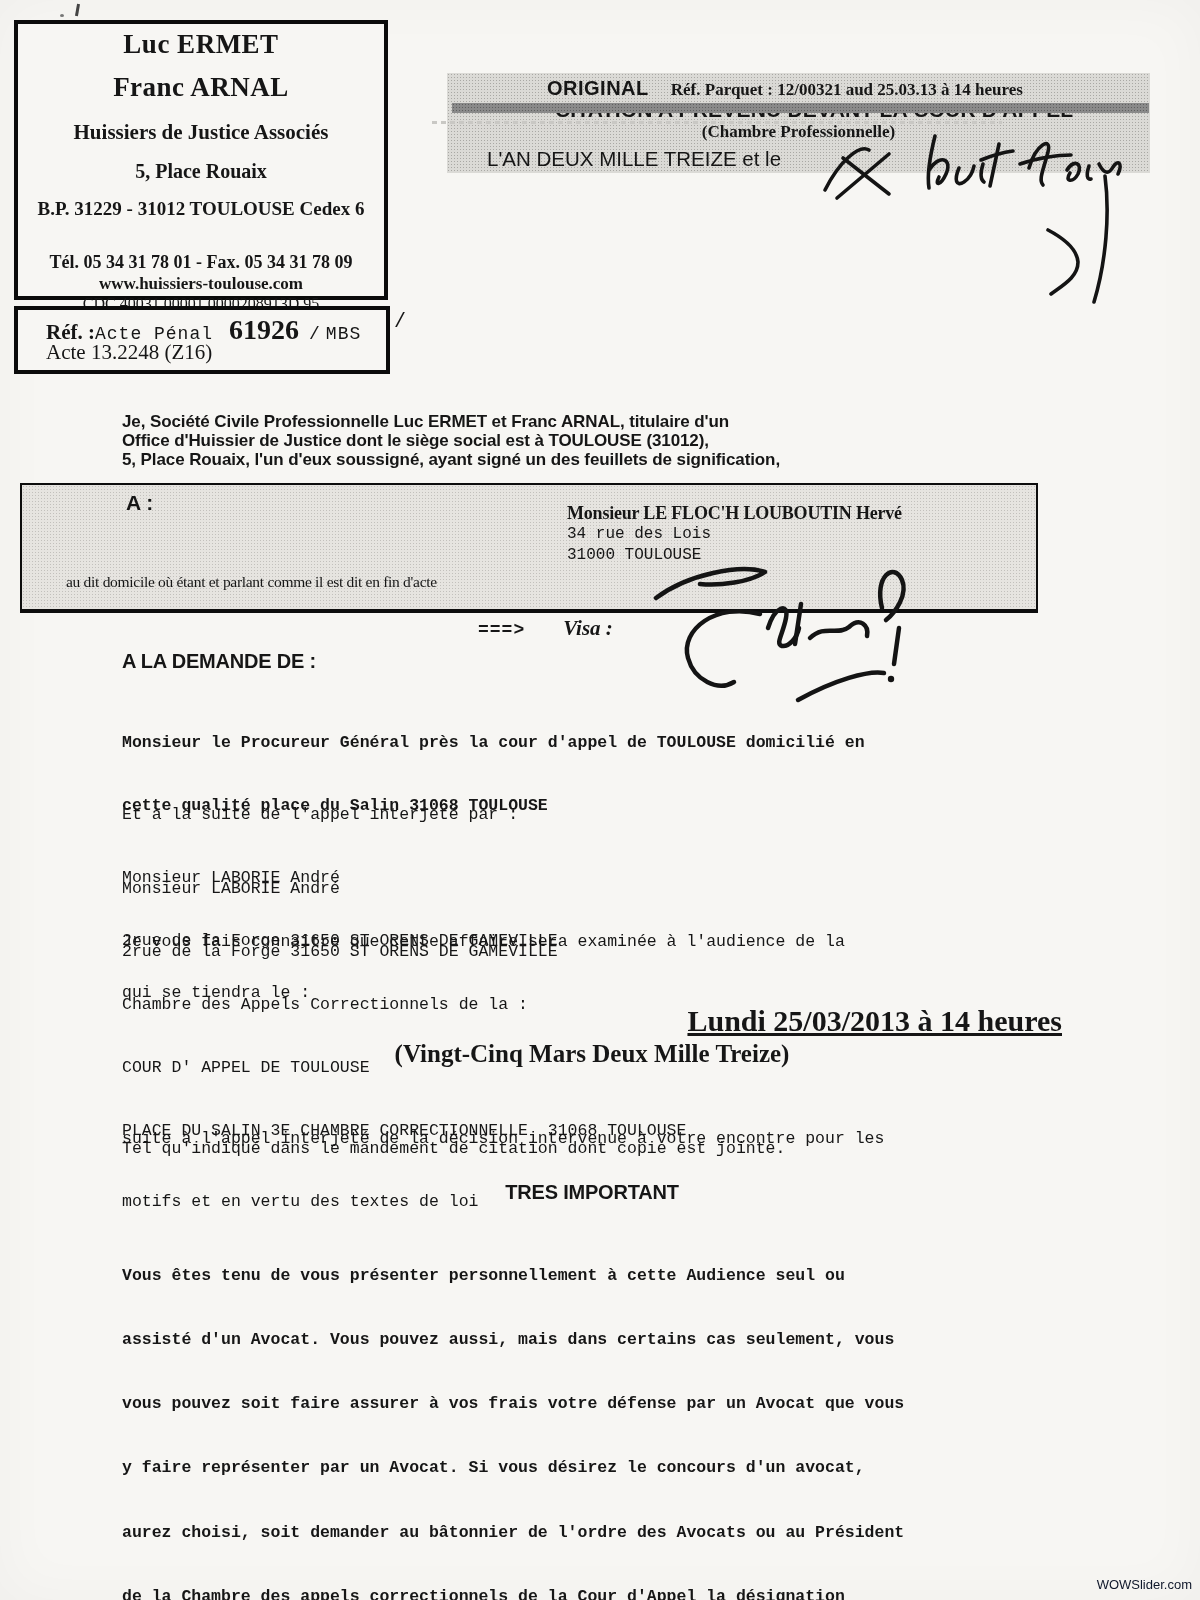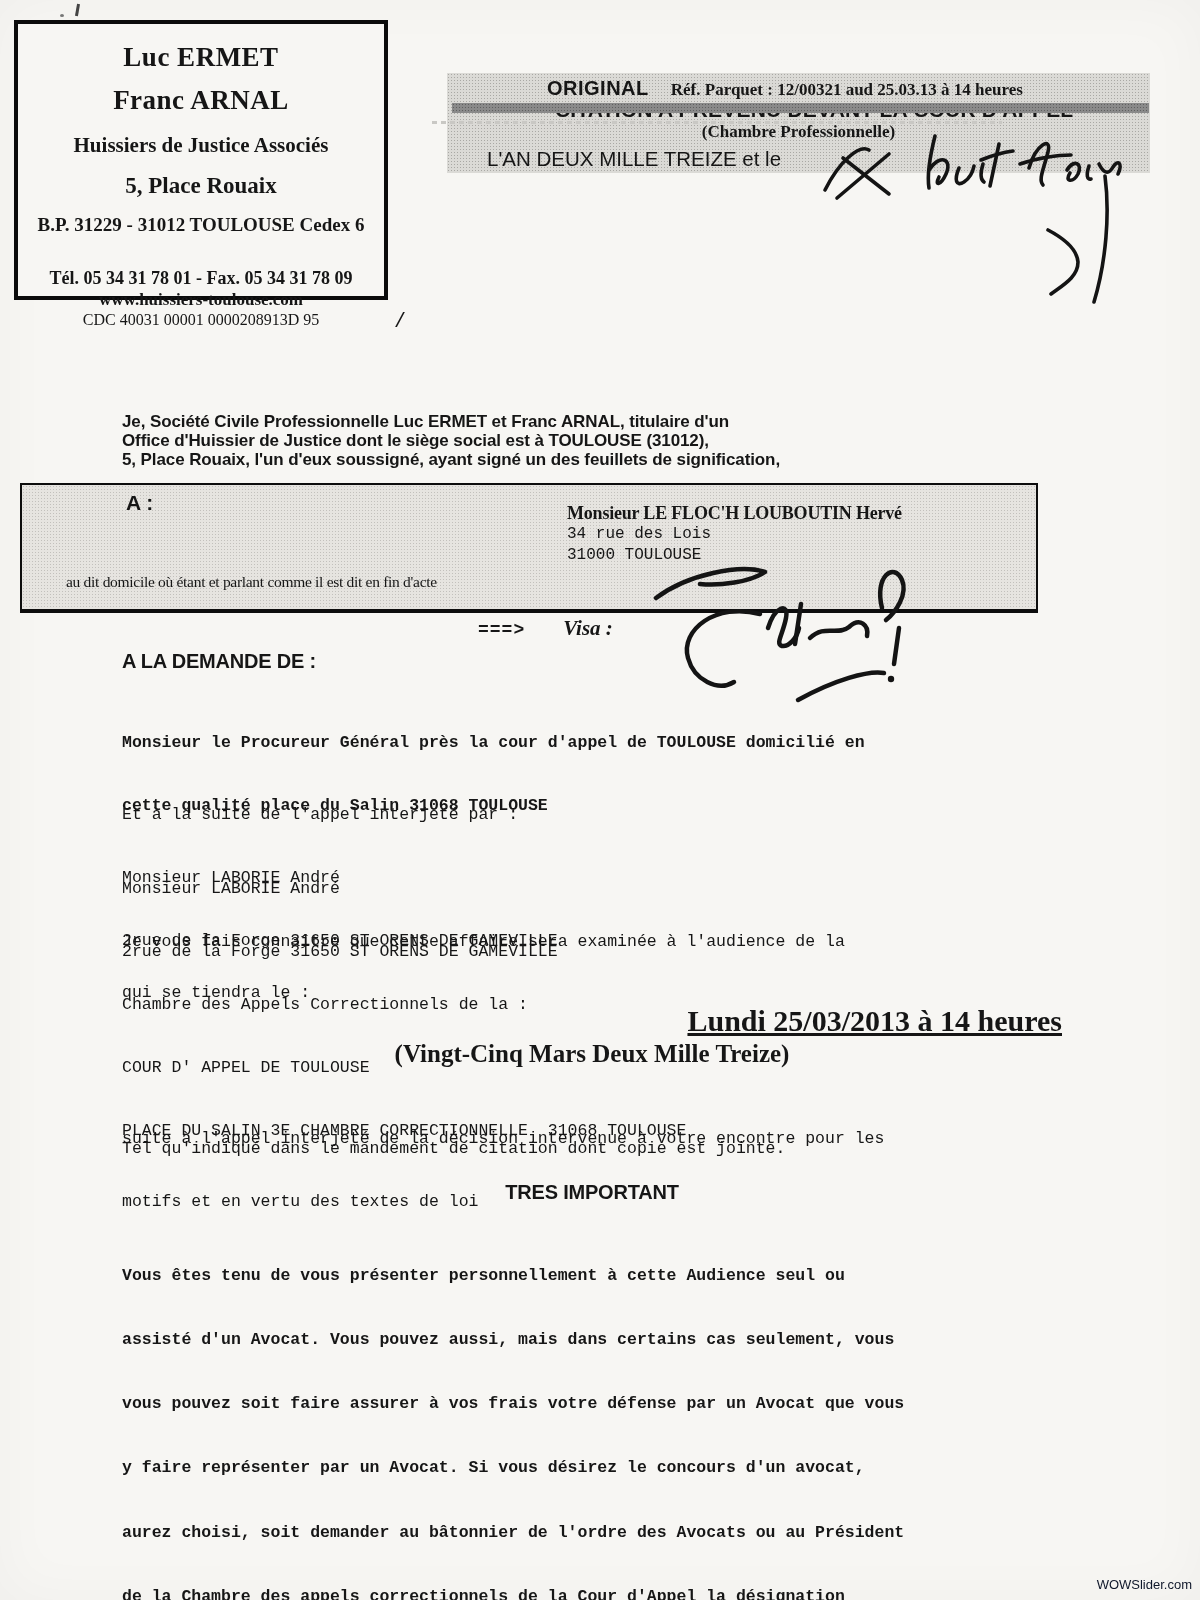--- a/index.html
+++ b/index.html
@@ -5,24 +5,24 @@
   html,body{margin:0;padding:0;}
   body{background:#e9e8e5;font-family:"Liberation Serif",serif;}
   #page{position:relative;width:1200px;height:1600px;background:#f7f6f3;overflow:hidden;
         box-shadow:inset 0 0 60px rgba(0,0,0,0.03);}
   .abs{position:absolute;}
   .ink{color:#161616;}
 
   
   #letterhead{left:14px;top:20px;width:366px;height:272px;border:4px solid #0b0b0b;
               text-align:center;background:#f7f6f3;}
-  #letterhead .name{font-weight:bold;font-size:27px;letter-spacing:.5px;margin-top:18px;}
+  #letterhead .name{font-weight:bold;font-size:27px;letter-spacing:.5px;margin-top:5px;}
   #letterhead .name2{margin-top:12px;}
   #letterhead .role{font-weight:bold;font-size:21px;margin-top:17px;}
-  #letterhead .street{font-weight:bold;font-size:23px;margin-top:15px;}
+  #letterhead .street{font-weight:bold;font-size:20px;margin-top:15px;}
   #letterhead .postal{font-weight:bold;font-size:19px;margin-top:15px;}
   #letterhead .tel{font-weight:bold;font-size:18px;margin-top:32px;}
   #letterhead .web{font-weight:bold;font-size:17px;margin-top:1px;}
   #letterhead .cdc{font-size:16px;margin-top:1px;}
 
   
   #refbox{left:14px;top:306px;width:368px;height:60px;border:4px solid #0b0b0b;background:#f7f6f3;}
   #refline1{position:absolute;left:28px;top:4px;white-space:nowrap;}
   #refline1 .lbl{font-weight:bold;font-size:21px;}
   #refline1 .typ{font-family:"Liberation Mono","DejaVu Sans Mono",monospace;font-size:18px;letter-spacing:1px;}
@@ -107,20 +107,26 @@
     <div class="name">Luc ERMET</div>
     <div class="name name2">Franc ARNAL</div>
     <div class="role">Huissiers de Justice Associés</div>
     <div class="street">5, Place Rouaix</div>
     <div class="postal">B.P. 31229 - 31012 TOULOUSE Cedex 6</div>
     <div class="tel">Tél. 05 34 31 78 01 - Fax. 05 34 31 78 09</div>
     <div class="web">www.huissiers-toulouse.com</div>
     <div class="cdc">CDC 40031 00001 0000208913D 95</div>
   </div>
 
+  <div class="abs ink" id="refbox">
+    <div id="refline1">
+      <span class="lbl">Réf. :</span><span class="typ">Acte Pénal</span><span class="num">61926</span><span class="sep">/</span><span class="ini">MBS</span>
+    </div>
+    <div id="refline2">Acte 13.2248 (Z16)</div>
+  </div>
   <div class="abs ink" id="slash-out">/</div>
 
   <div class="abs ink" id="banner">
     <div id="banner-row1">
       <span class="orig">ORIGINAL</span><span class="refp">Réf. Parquet : 12/00321 aud 25.03.13 à 14 heures</span>
     </div>
     <div id="banner-row2">CITATION A PREVENU DEVANT LA COUR D'APPEL</div>
     <div id="banner-row3">(Chambre Professionnelle)</div>
   </div>
   <div class="abs" id="darkstripe"></div>

